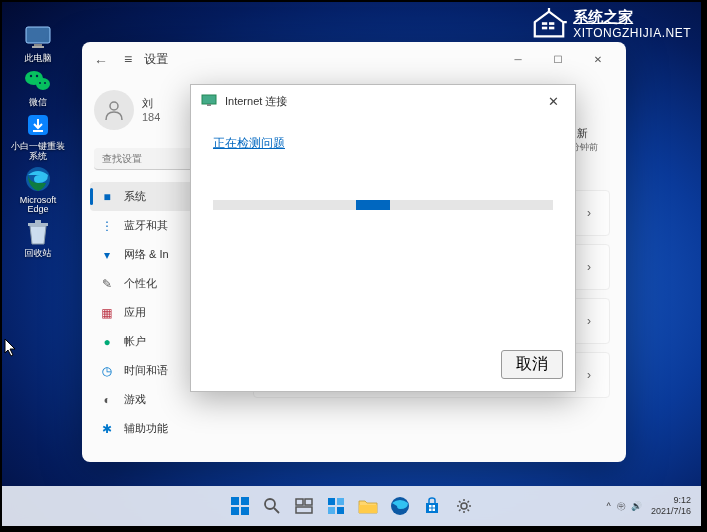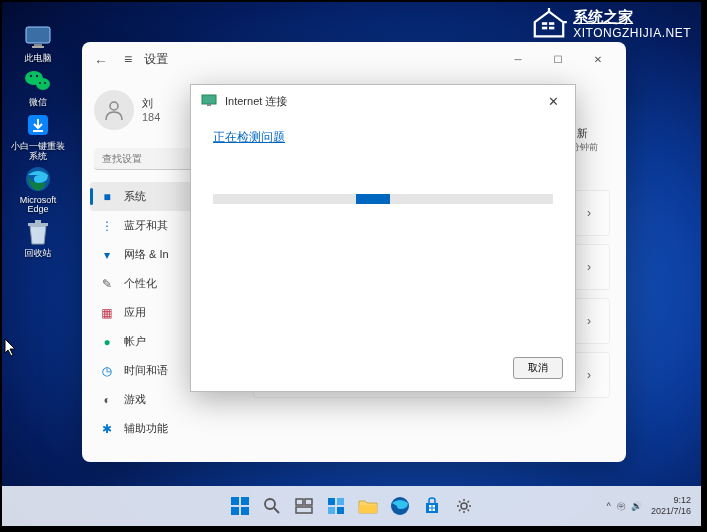--- a/index.html
+++ b/index.html
@@ -63,25 +63,25 @@
 
 .dialog {
   position: absolute; top: 82px; left: 188px; width: 386px; height: 308px;
   background: #fff; border: 1px solid #bbb; box-shadow: 0 8px 30px rgba(0,0,0,.3);
   z-index: 10; display: flex; flex-direction: column;
 }
 .dlg-title { height: 32px; display: flex; align-items: center; justify-content: space-between; padding: 0 8px 0 10px; }
 .dlg-title-left { display: flex; align-items: center; gap: 8px; font-size: 11px; color: #333; }
 .dlg-close { font-size: 13px; color: #444; padding: 4px 8px; cursor: pointer; }
 .dlg-body { flex: 1; padding: 12px 22px; }
-.dlg-msg { color: #0067c0; font-size: 12px; text-decoration: underline; }
+.dlg-msg { color: #0067c0; font-size: 12px; text-decoration: underline; margin-top: 6px; }
 .progress { margin-top: 48px; height: 10px; background: #e5e5e5; position: relative; }
 .progress-chunk { position: absolute; top: 0; bottom: 0; background: #0067c0; left: 42%; width: 10%; }
 .dlg-footer { padding: 8px 12px 12px; display: flex; justify-content: flex-end; }
-.dlg-btn { padding: 3px 14px; font-size: 10px; border: 1px solid #999; background: #f3f3f3; border-radius: 3px; cursor: pointer; }
+.dlg-btn { padding: 3px 14px; font-size: 16px; border: 1px solid #999; background: #f3f3f3; border-radius: 3px; cursor: pointer; }
 
 .taskbar {
   position: absolute; bottom: 0; left: 0; right: 0; height: 40px;
   background: rgba(235,240,248,0.9); backdrop-filter: blur(10px);
   display: flex; align-items: center; justify-content: center; z-index: 50;
 }
 .tb-center { display: flex; gap: 6px; align-items: center; }
 .tb-icon { width: 26px; height: 26px; display: flex; align-items: center; justify-content: center; border-radius: 4px; cursor: pointer; }
 .tb-right { position: absolute; right: 10px; display: flex; align-items: center; gap: 8px; font-size: 9px; color: #333; }
 .tb-tray { display: flex; gap: 6px; align-items: center; }

